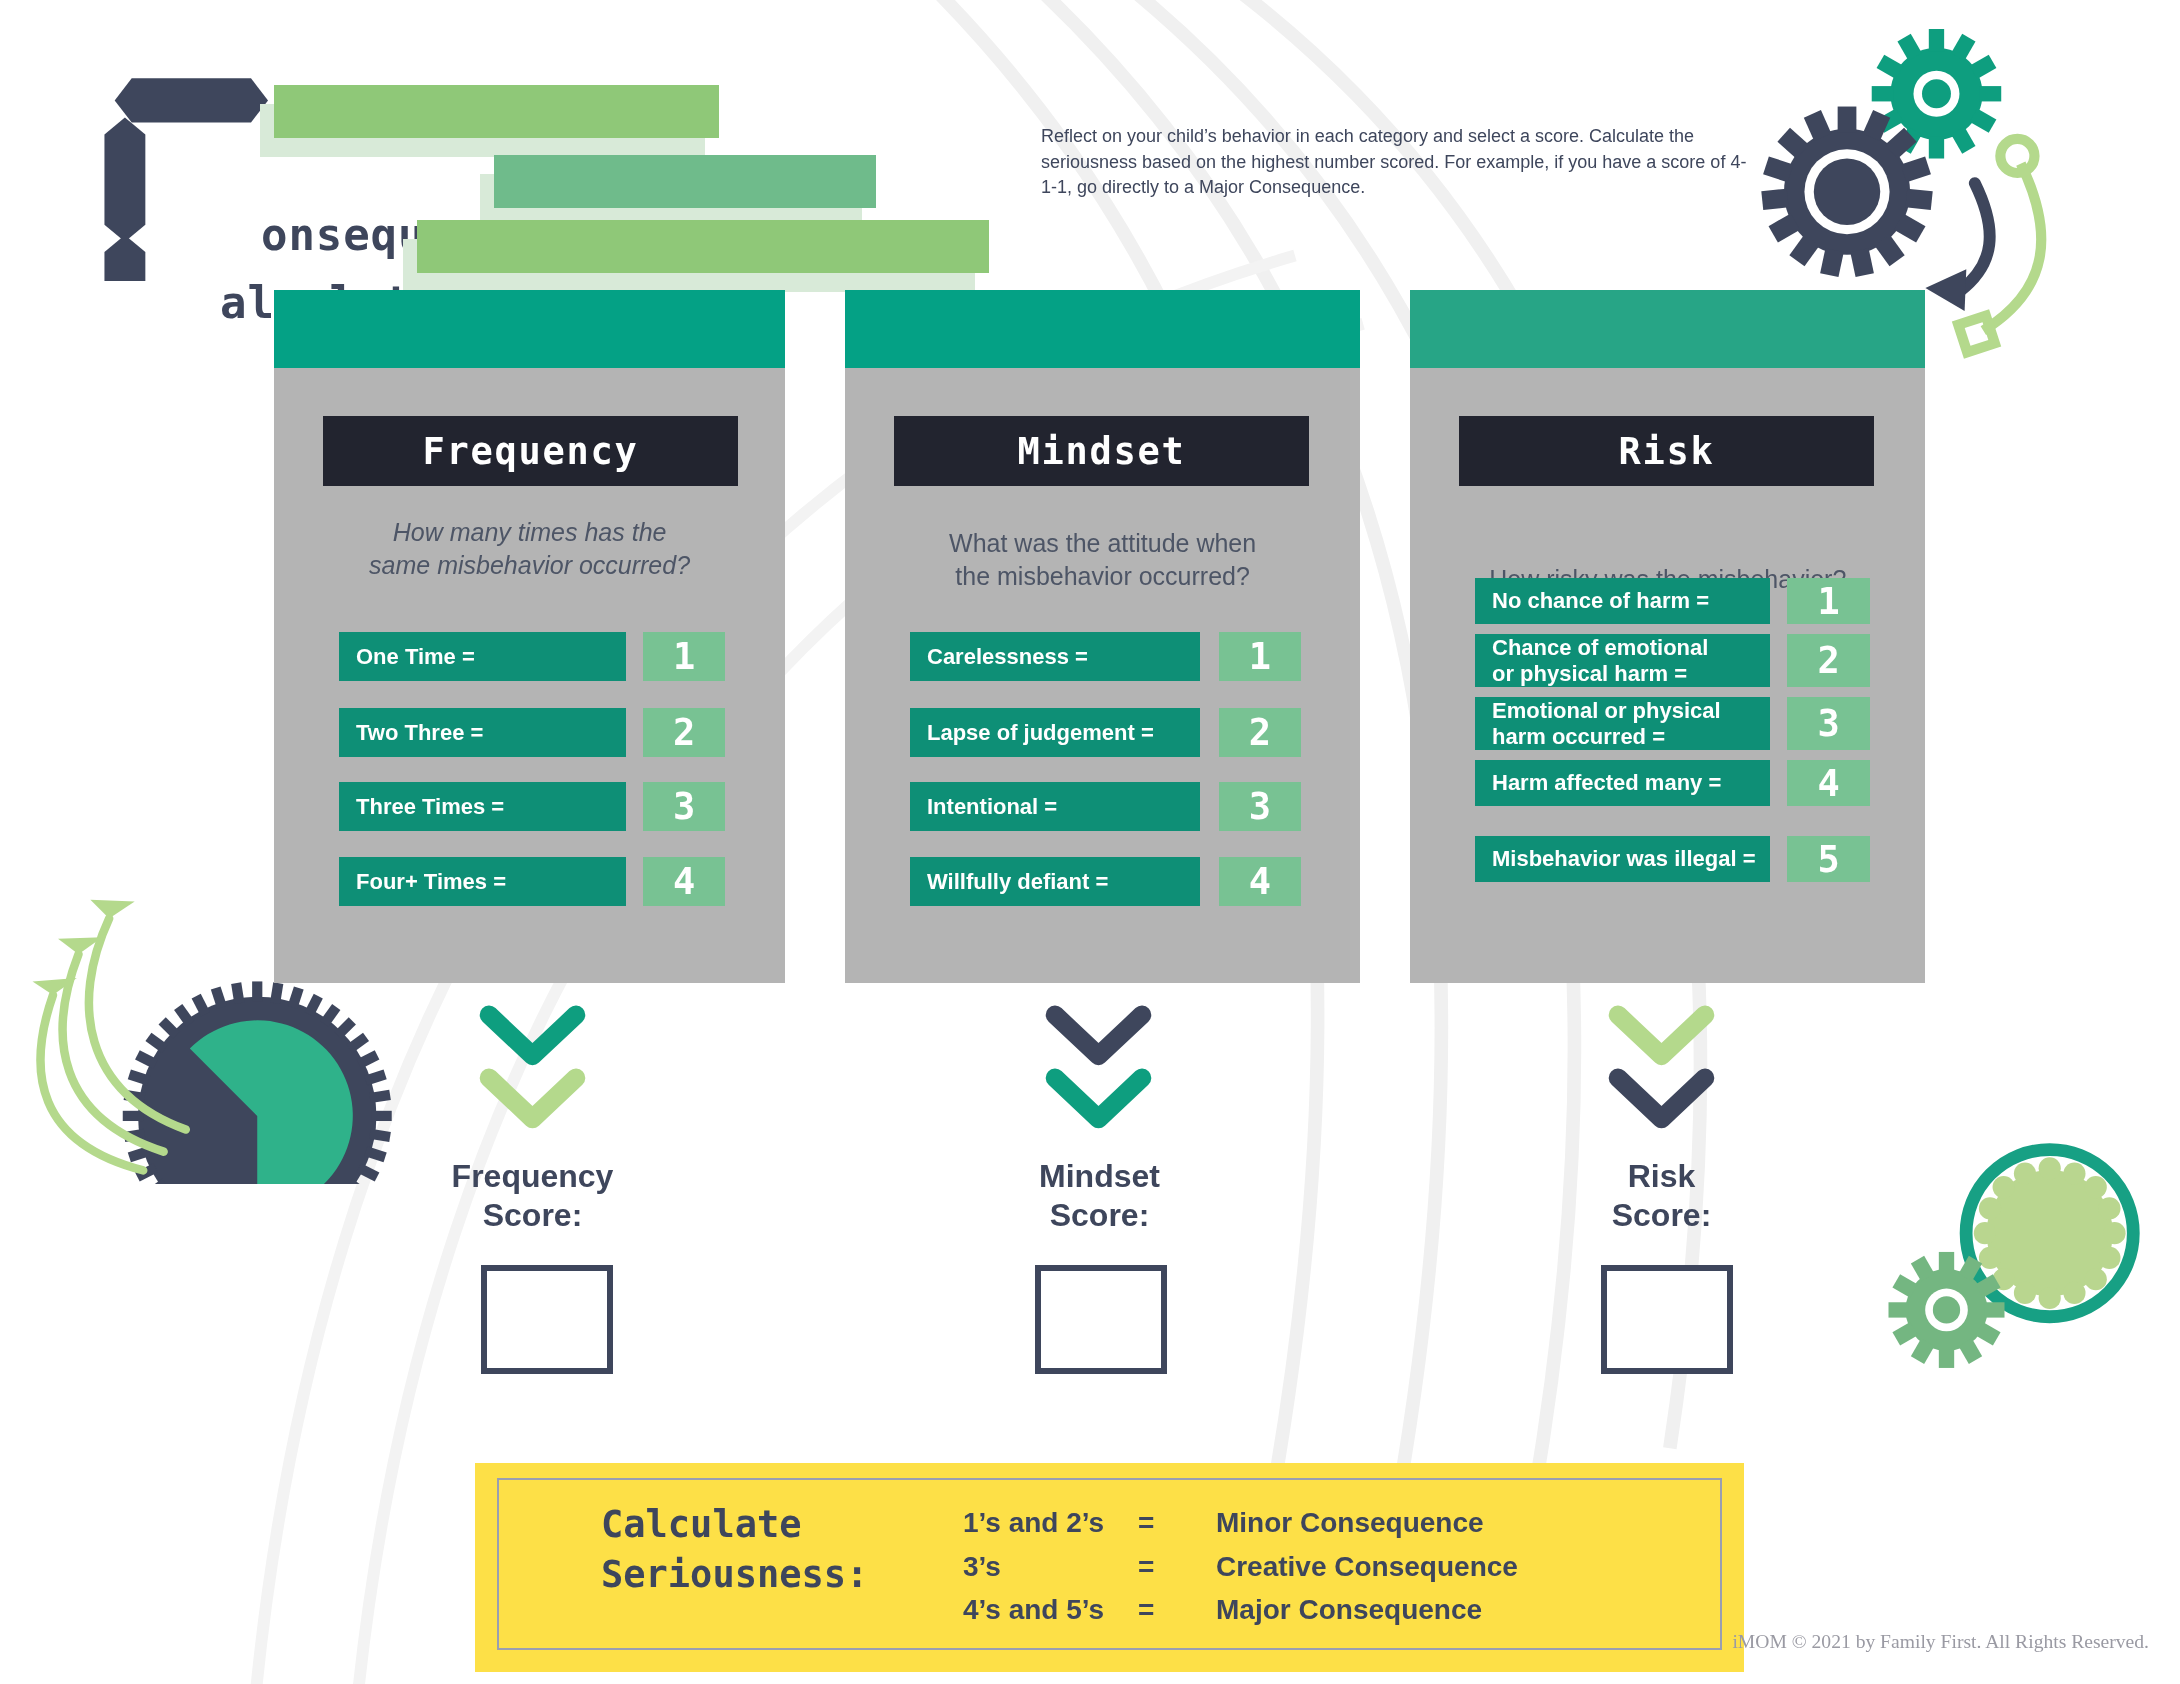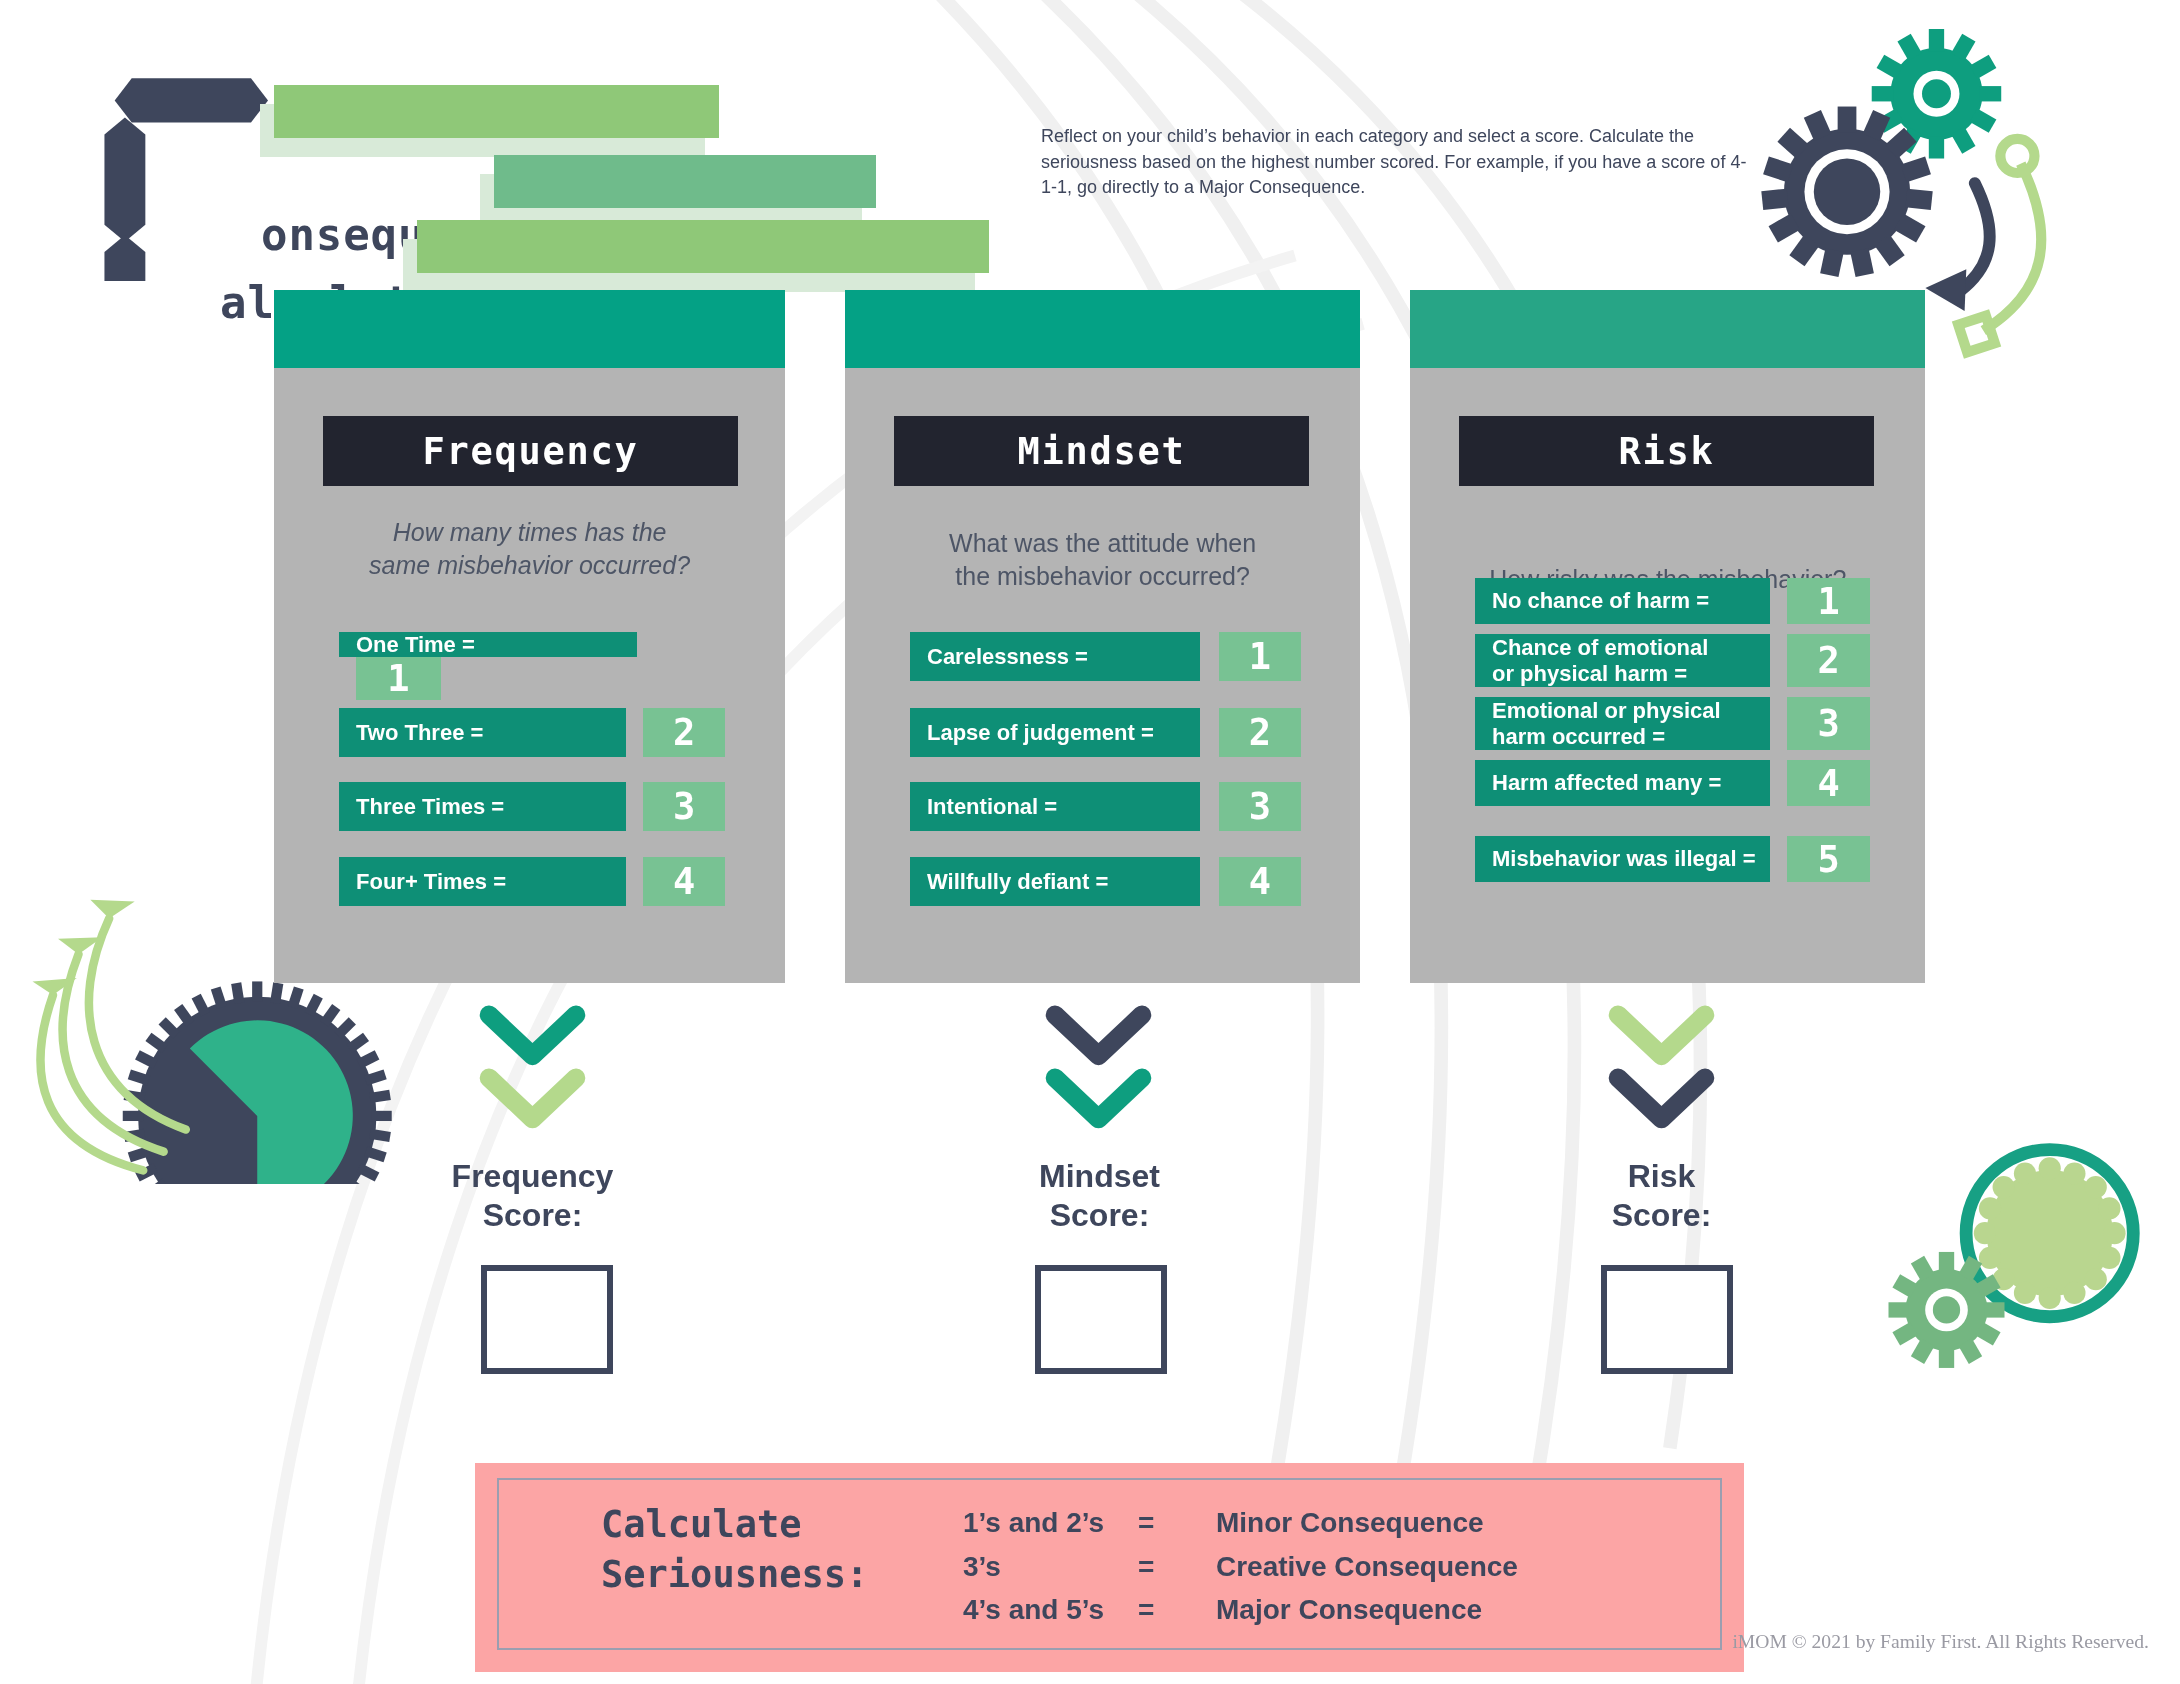--- a/index.html
+++ b/index.html
@@ -59,21 +59,21 @@
 
   
   .chev-group { position: absolute; }
   .score-label {
     position: absolute; text-align: center; color: #3e465c;
     font-weight: 700; font-size: 32px; line-height: 1.22; white-space: pre-line;
   }
   .score-box { position: absolute; border: 6px solid #3e465c; background: #ffffff; }
 
   
-  #summary-outer { position: absolute; left: 475px; top: 1463px; width: 1269px; height: 209px; background: #fca5a5; }
+  #summary-outer { position: absolute; left: 475px; top: 1463px; width: 1269px; height: 209px; background: #fde047; }
   #summary-inner { position: absolute; left: 22px; top: 14.5px; right: 22px; bottom: 22px; border: 2.6px solid #9a9eb0; }
   #summary-heading {
     position: absolute; left: 126px; top: 37px; width: 358px;
     font-family: "DejaVu Sans Mono", monospace; font-weight: 700;
     font-size: 37px; line-height: 1.36; color: #3e465c; white-space: pre-line;
   }
   .sum-row { position: absolute; display: flex; align-items: baseline; color: #3e465c; font-weight: 700; font-size: 28px; }
   .sum-score { width: 175px; }
   .sum-eq { width: 78px; }
   .sum-res { width: 358px; }
@@ -297,21 +297,21 @@
   </svg>
 
   <div class="card" style="left:274px; top:290px; width:511px; height:693px;">
     <div class="card-top" style="height:78px; background:#04a185;"></div>
     <div class="card-title-bar" style="position:absolute; left:49px; top:126px; width:415px; height:70px; font-size:37px; letter-spacing:1.7px;">
       <span>Frequency</span>
     </div>
     <div class="card-question" style="position:absolute; left:25.6px; top:226px; width:460px; white-space:pre-line;font-style:italic;">How many times has the
 same misbehavior occurred?</div>
 
-    <div class="opt-row" style="position:absolute; left:51px; top:342px; width:400px; height:49px;flex-direction:column;">
+    <div class="opt-row" style="position:absolute; left:51px; top:342px; width:400px; height:49px;">
       <div class="opt-label" style="width:298px;">One Time =</div>
       <div class="opt-score" style="width:85px; margin-left:17px;">1</div>
     </div>
     <div class="opt-row" style="position:absolute; left:51px; top:418px; width:400px; height:49px;">
       <div class="opt-label" style="width:298px;">Two Three =</div>
       <div class="opt-score" style="width:85px; margin-left:17px;">2</div>
     </div>
     <div class="opt-row" style="position:absolute; left:51px; top:492px; width:400px; height:49px;justify-content:space-between;">
       <div class="opt-label" style="width:298px;">Three Times =</div>
       <div class="opt-score" style="width:85px; margin-left:17px;">3</div>

